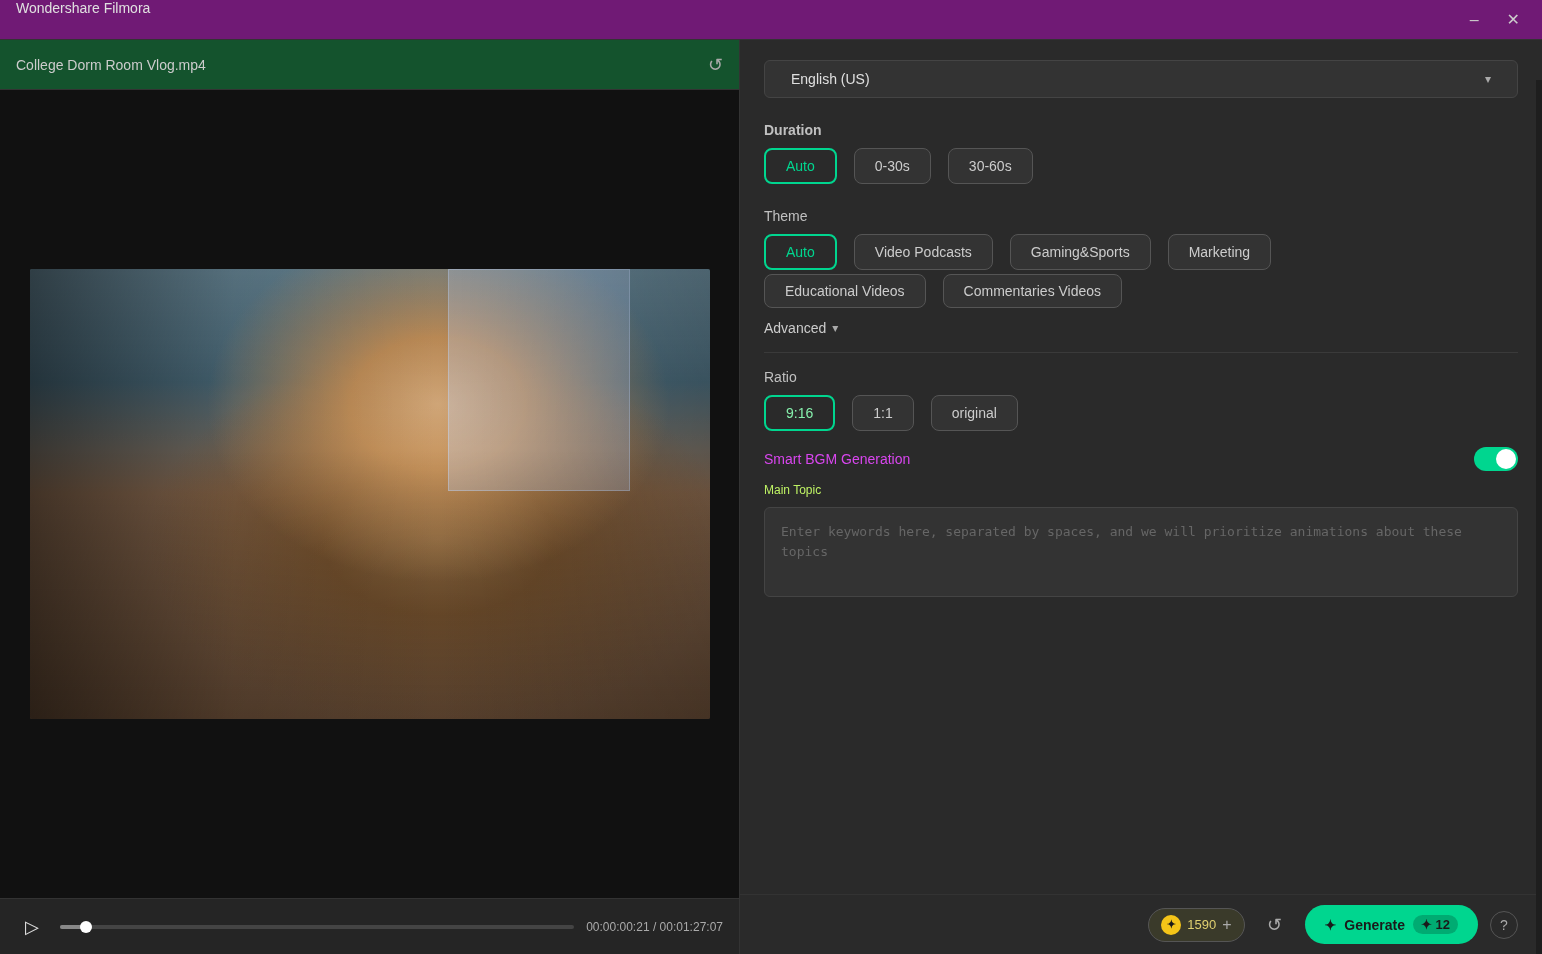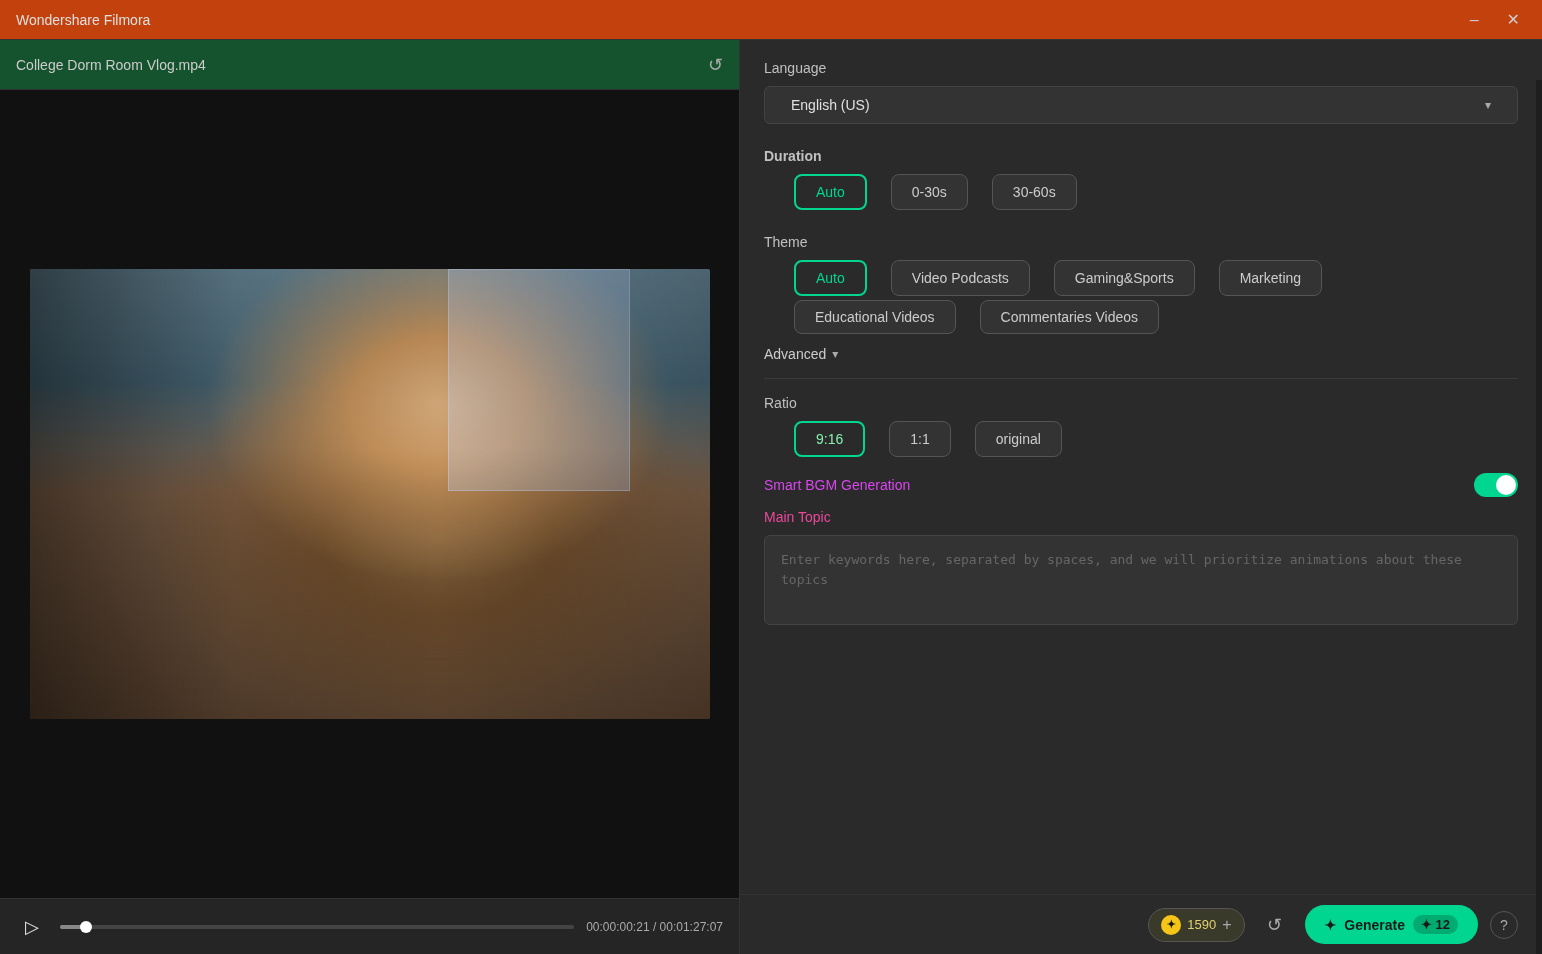--- a/index.html
+++ b/index.html
@@ -7,26 +7,25 @@
       background: #1a1a1a;
       font-family: 'Segoe UI', Arial, sans-serif;
       color: #e0e0e0;
       width: 1542px;
       height: 954px;
       overflow: hidden;
     }
 
     
     .titlebar {
-      background: #c2410c;
+      background: #701a75;
       height: 40px;
       display: flex;
-      align-items: center;
       justify-content: space-between;
-      padding: 16px 16px;
+      padding: 0 16px;
       border-bottom: 1px solid #333;
     }
     .titlebar-title {
       font-size: 14px;
       color: #e0e0e0;
     }
     .titlebar-controls {
       display: flex;
       gap: 16px;
     }
@@ -224,23 +223,22 @@
       justify-content: space-between;
       cursor: pointer;
       margin-bottom: 4px;
     }
     .dropdown-arrow { color: #aaa; font-size: 12px; }
 
     
     .btn-group {
       display: flex;
       flex-wrap: wrap;
-      gap: 24px;
+      gap: 17px;
       margin-bottom: 4px;
-      margin-left: 30px;
     }
     .option-btn {
       background: #333;
       border: 1px solid #555;
       border-radius: 8px;
       color: #ccc;
       font-size: 14px;
       padding: 8px 20px;
       cursor: pointer;
       transition: all 0.15s;
@@ -301,22 +299,22 @@
       background: #fff;
       border-radius: 50%;
       position: absolute;
       top: 2px;
       right: 2px;
       transition: left 0.2s;
     }
 
     
     .main-topic-label {
-      font-size: 14px;
-      color: #ec4899;
+      font-size: 12px;
+      color: #bef264;
       margin-bottom: 10px;
     }
     .topic-input {
       width: 100%;
       background: #333;
       border: 1px solid #444;
       border-radius: 6px;
       padding: 14px 16px;
       color: #888;
       font-size: 13px;
@@ -456,21 +454,20 @@
       <span class="time-display">
         <span>00:00:00:21</span>
         <span>/</span>
         <span>00:01:27:07</span>
       </span>
     </div>
   </div>
 
   <div class="right-panel">
 
-    <div class="section-label">Language</div>
     <div class="dropdown">
       <span>English (US)</span>
       <span class="dropdown-arrow">▾</span>
     </div>
 
     <div class="section-label" style="margin-top:20px;font-weight:bold;">Duration</div>
     <div class="btn-group">
       <button class="option-btn active">Auto</button>
       <button class="option-btn">0-30s</button>
       <button class="option-btn">30-60s</button>

